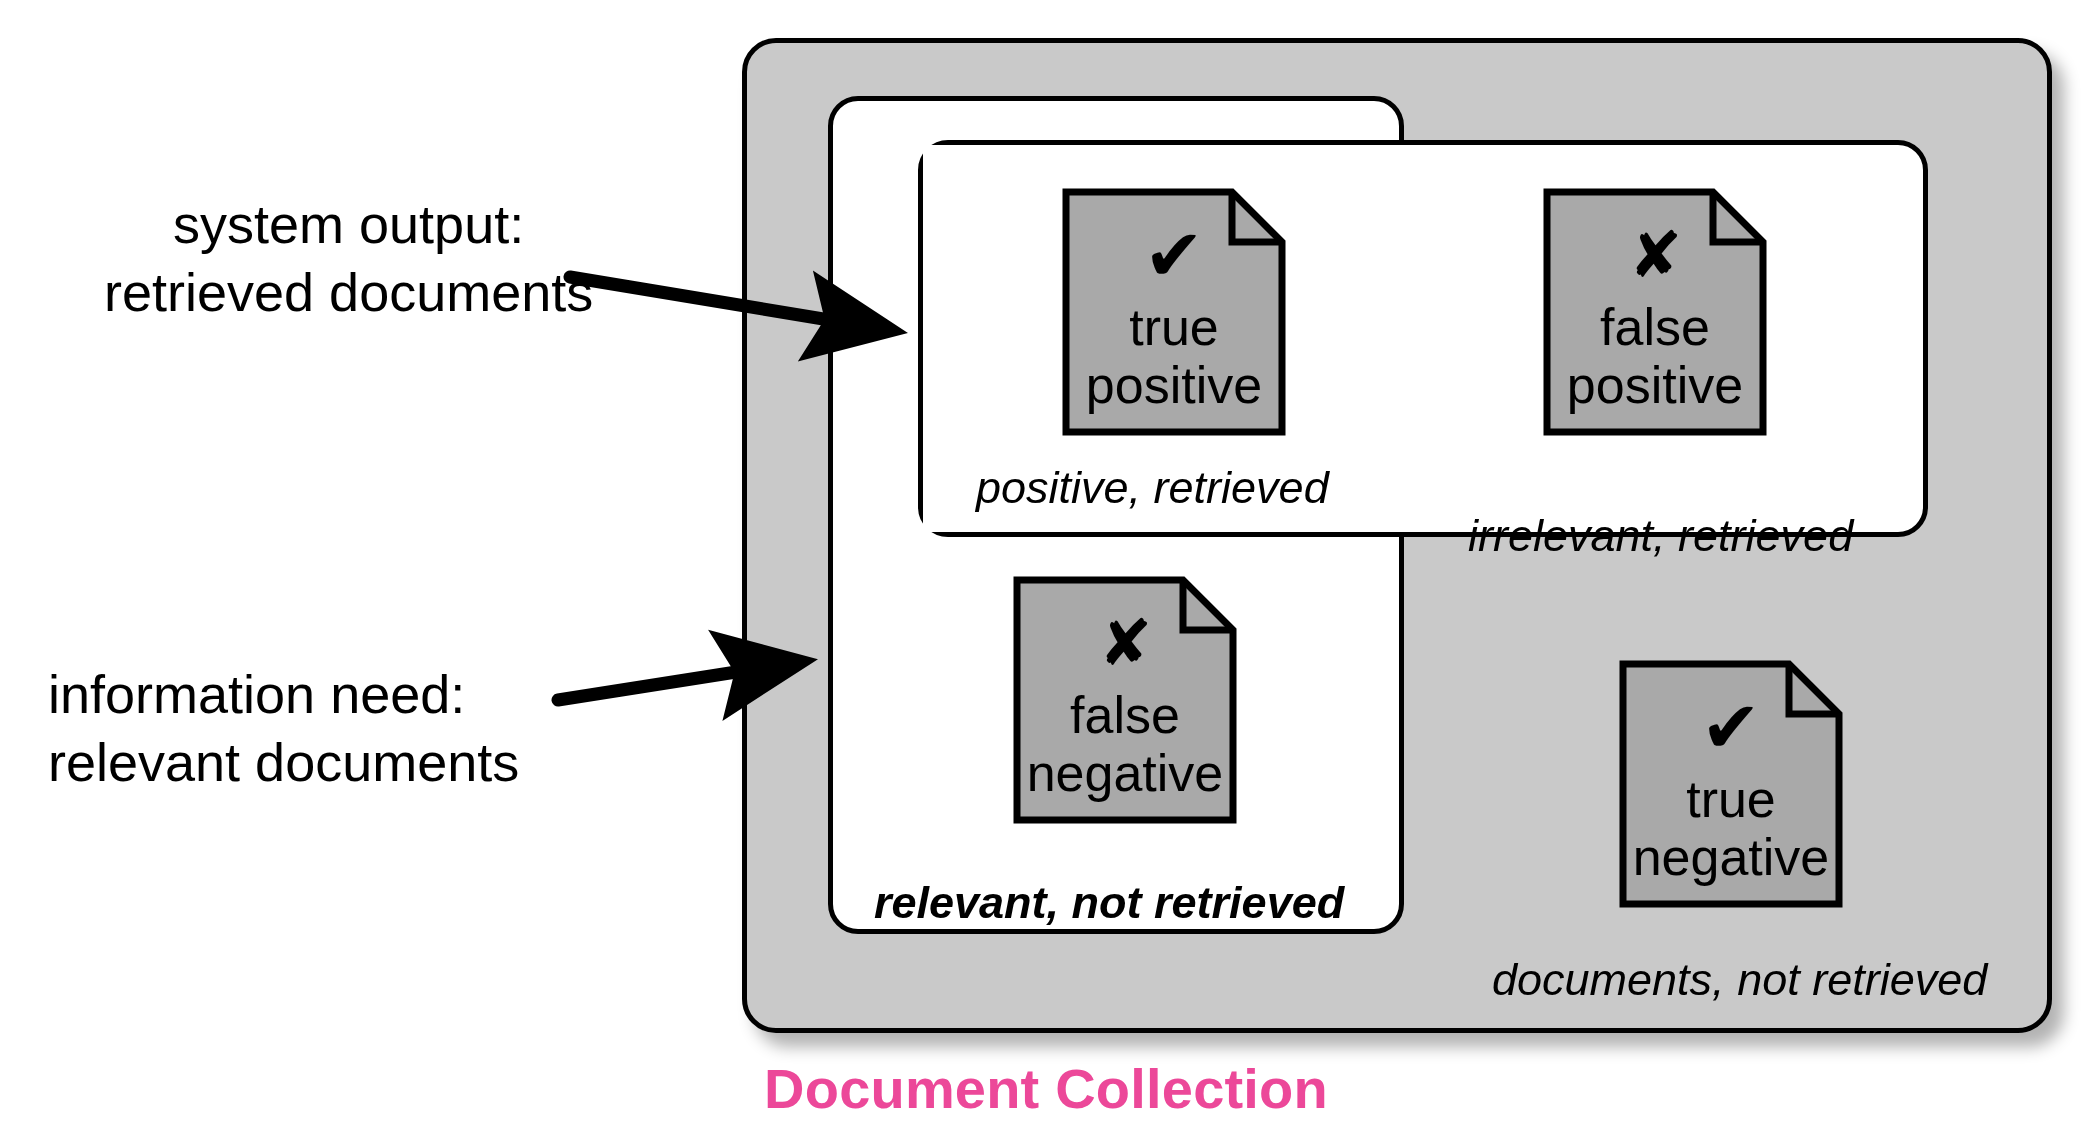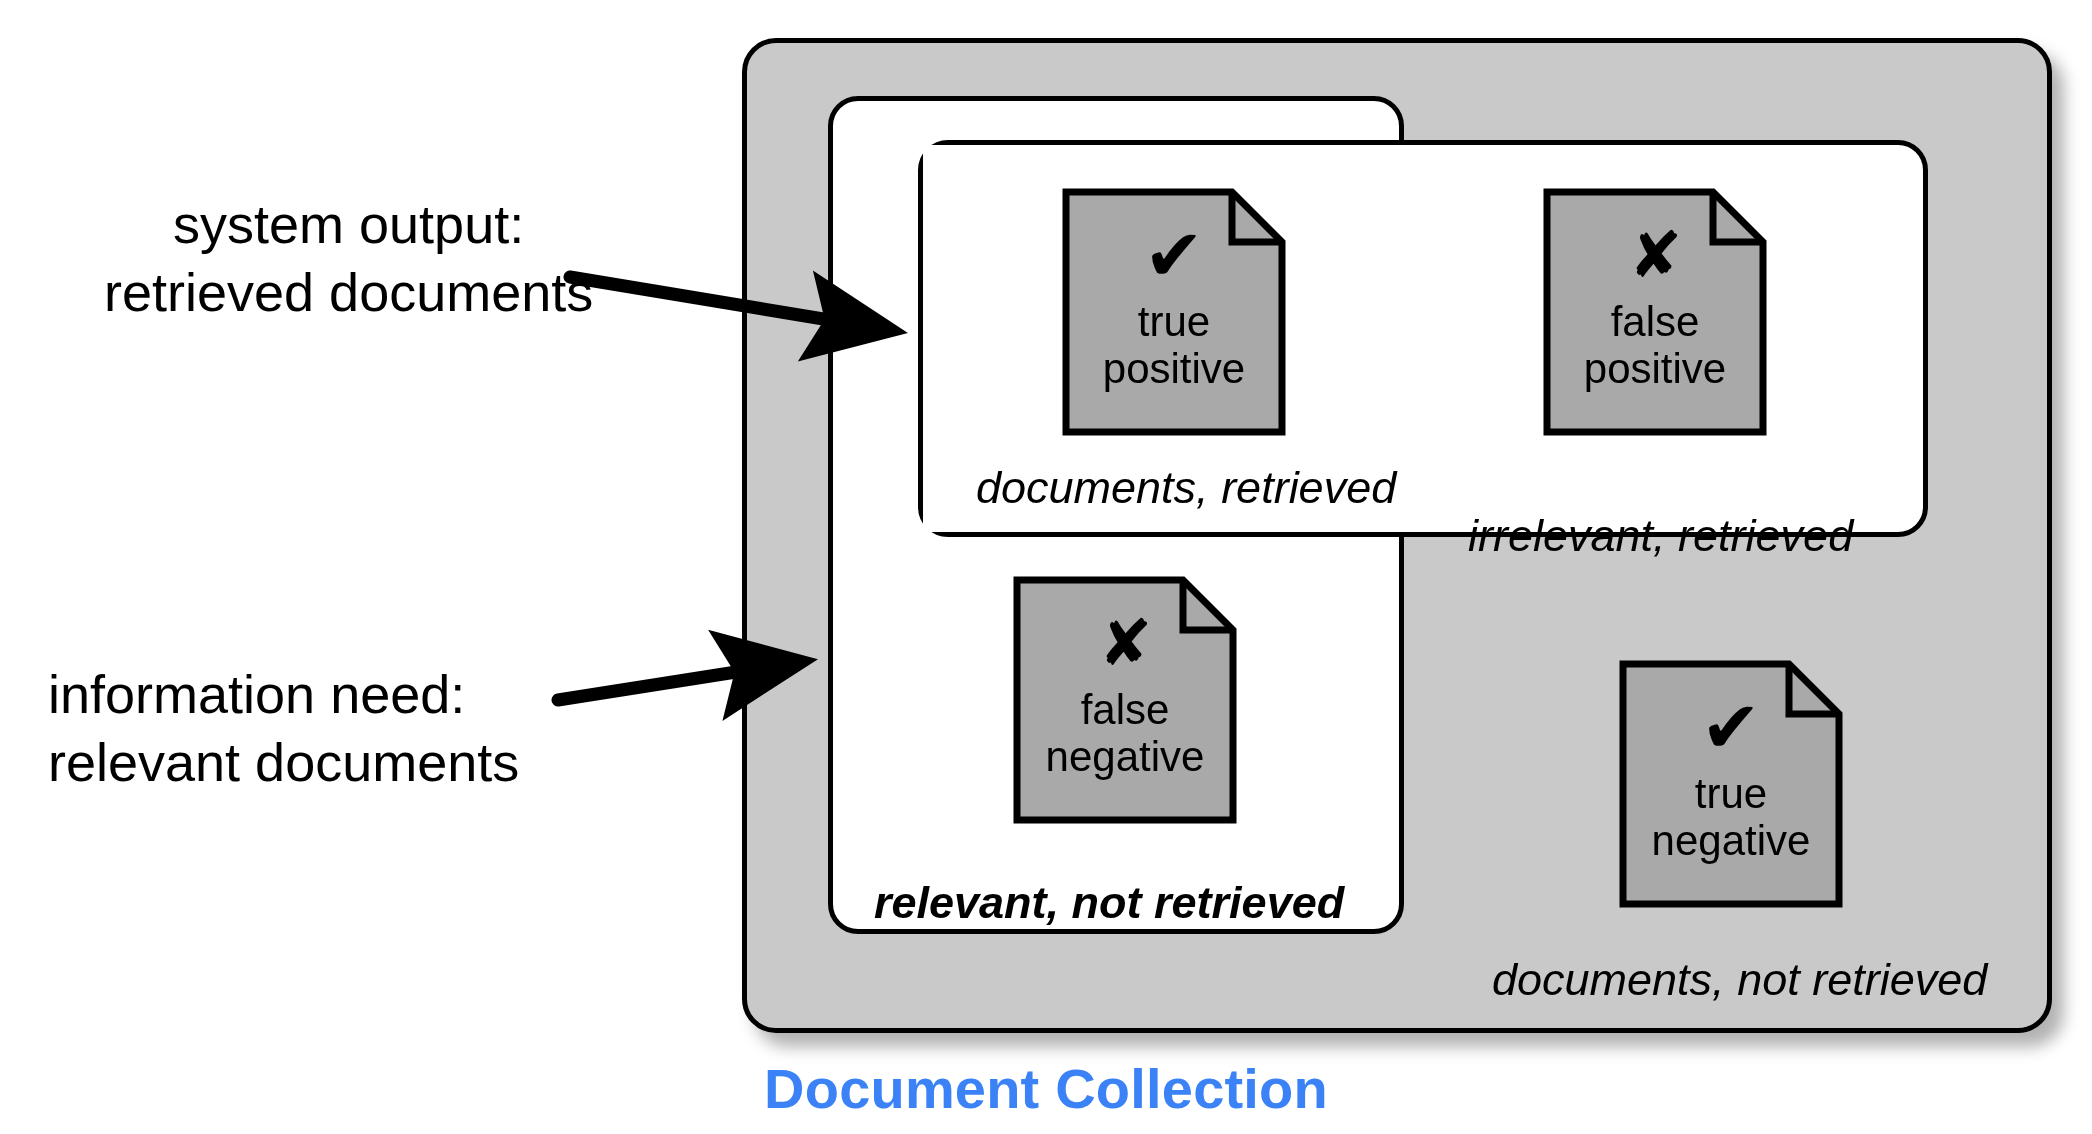--- a/index.html
+++ b/index.html
@@ -64,21 +64,21 @@
     justify-content:flex-start;
     box-sizing:border-box;
     padding-top:24px;
   }
   .doc .mark{
     font-size:72px;line-height:0.92;font-weight:700;color:#000;
     height:86px;display:flex;align-items:center;justify-content:center;
   }
   .doc .mark.xmark{font-size:64px;font-weight:800;letter-spacing:-1px;}
   .doc .lbl{
-    font-size:42px;line-height:1.12;color:#000;text-align:center;
+    font-size:52px;line-height:1.12;color:#000;text-align:center;
     font-family:"Liberation Sans","DejaVu Sans",sans-serif;
   }
 
   
   .caption{
     position:absolute;
     font-style:italic;
     font-size:45px;
     color:#000;
     white-space:nowrap;
@@ -97,21 +97,21 @@
   }
 
   
   .collection-title{
     position:absolute;
     left:0; top:1056px; width:2092px;
     text-align:center;
     font-size:56px;
     font-weight:700;
     letter-spacing:0.2px;
-    color:#3b82f6;
+    color:#ec4899;
     z-index:10;
   }
 
   
   .arrow-layer{
     position:absolute;left:0;top:0;width:2092px;height:1134px;
     z-index:11;pointer-events:none;
   }
 </style>
 </head>
@@ -168,21 +168,21 @@
       <path d="M4 4 H170 L220 54 V244 H4 Z" fill="#a9a9a9" stroke="#000" stroke-width="7" stroke-linejoin="miter"></path>
       <path d="M170 4 L170 54 L220 54" fill="none" stroke="#000" stroke-width="7" stroke-linejoin="miter"></path>
     </svg>
     <div class="doc-inner">
       <div class="mark">✔</div>
       <div class="lbl">true</div>
       <div class="lbl">negative</div>
     </div>
   </div>
 
-  <div class="caption" style="left:976px;top:462px;">documents, retrieved</div>
+  <div class="caption" style="left:976px;top:462px;">positive, retrieved</div>
 
   <div class="caption" style="left:1468px;top:462px;margin-top:48px;">irrelevant, retrieved</div>
 
   <div class="caption" style="left:874px;top:877px;font-weight:bold;">relevant, not retrieved</div>
 
   <div class="caption" style="left:1492px;top:954px;">documents, not retrieved</div>
 
   <div class="annot" style="left:104px;top:190px;text-align:center;">
     <div>system output:</div>
     <div>retrieved documents</div>

